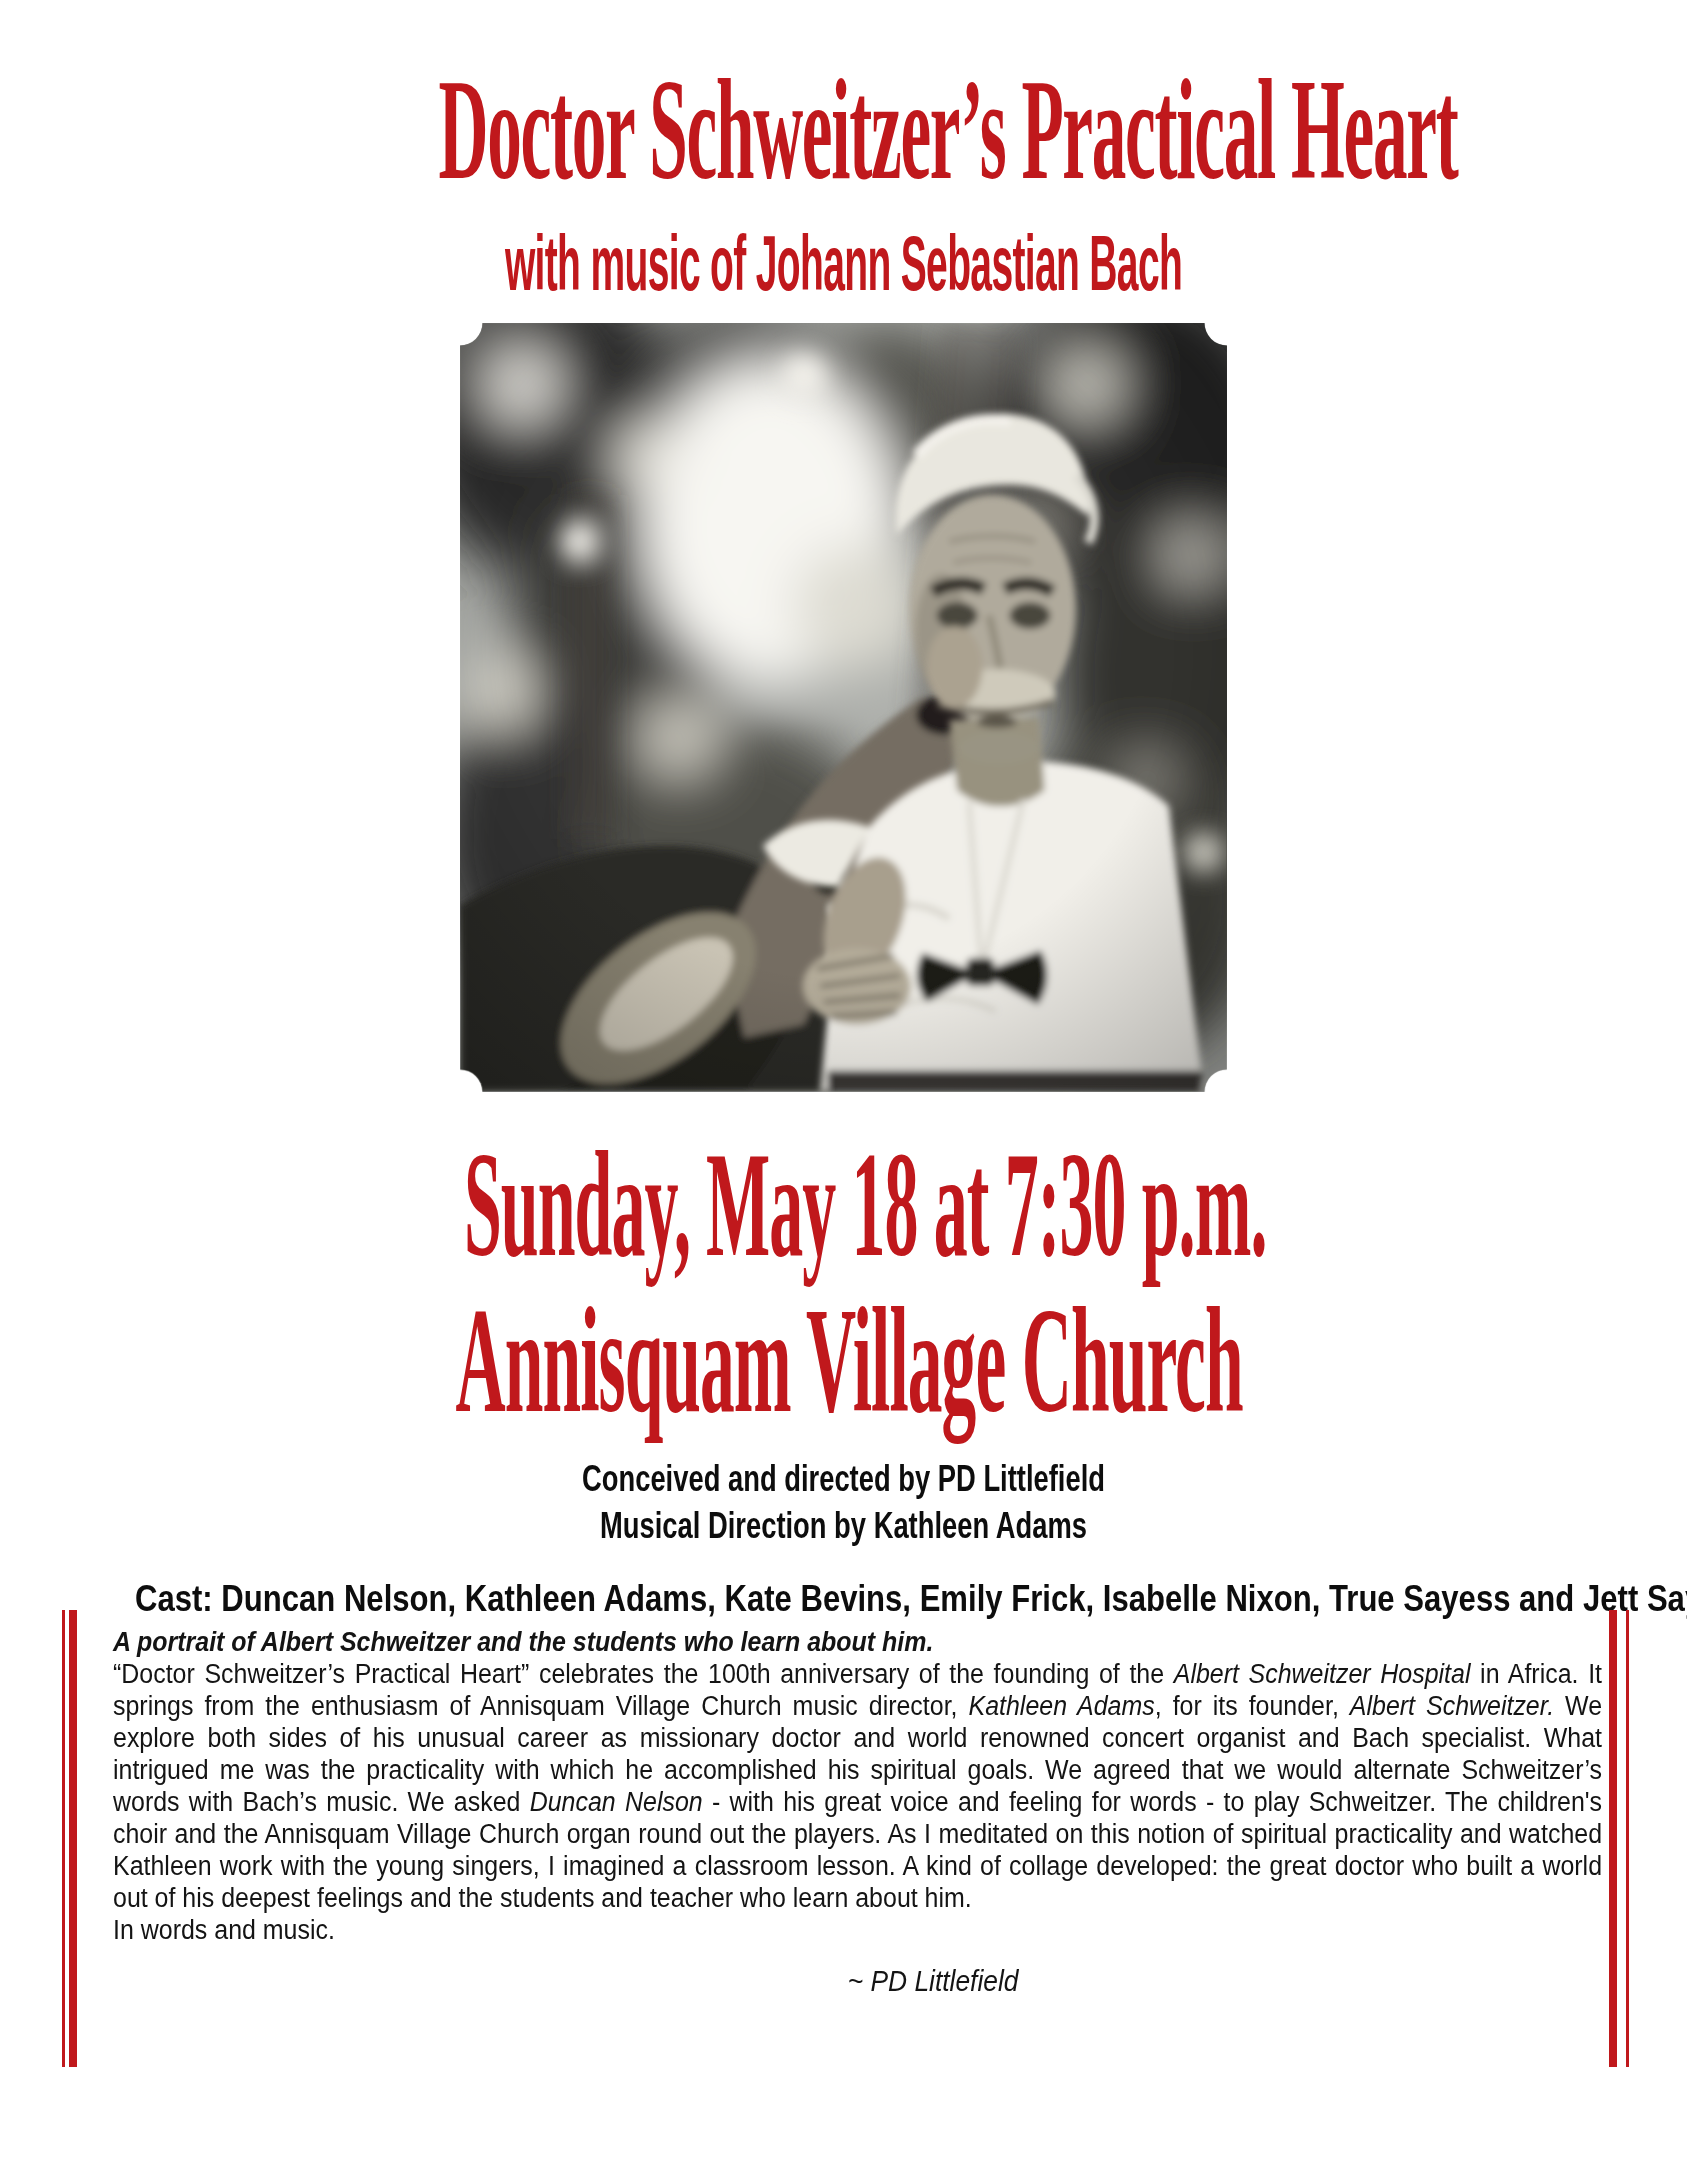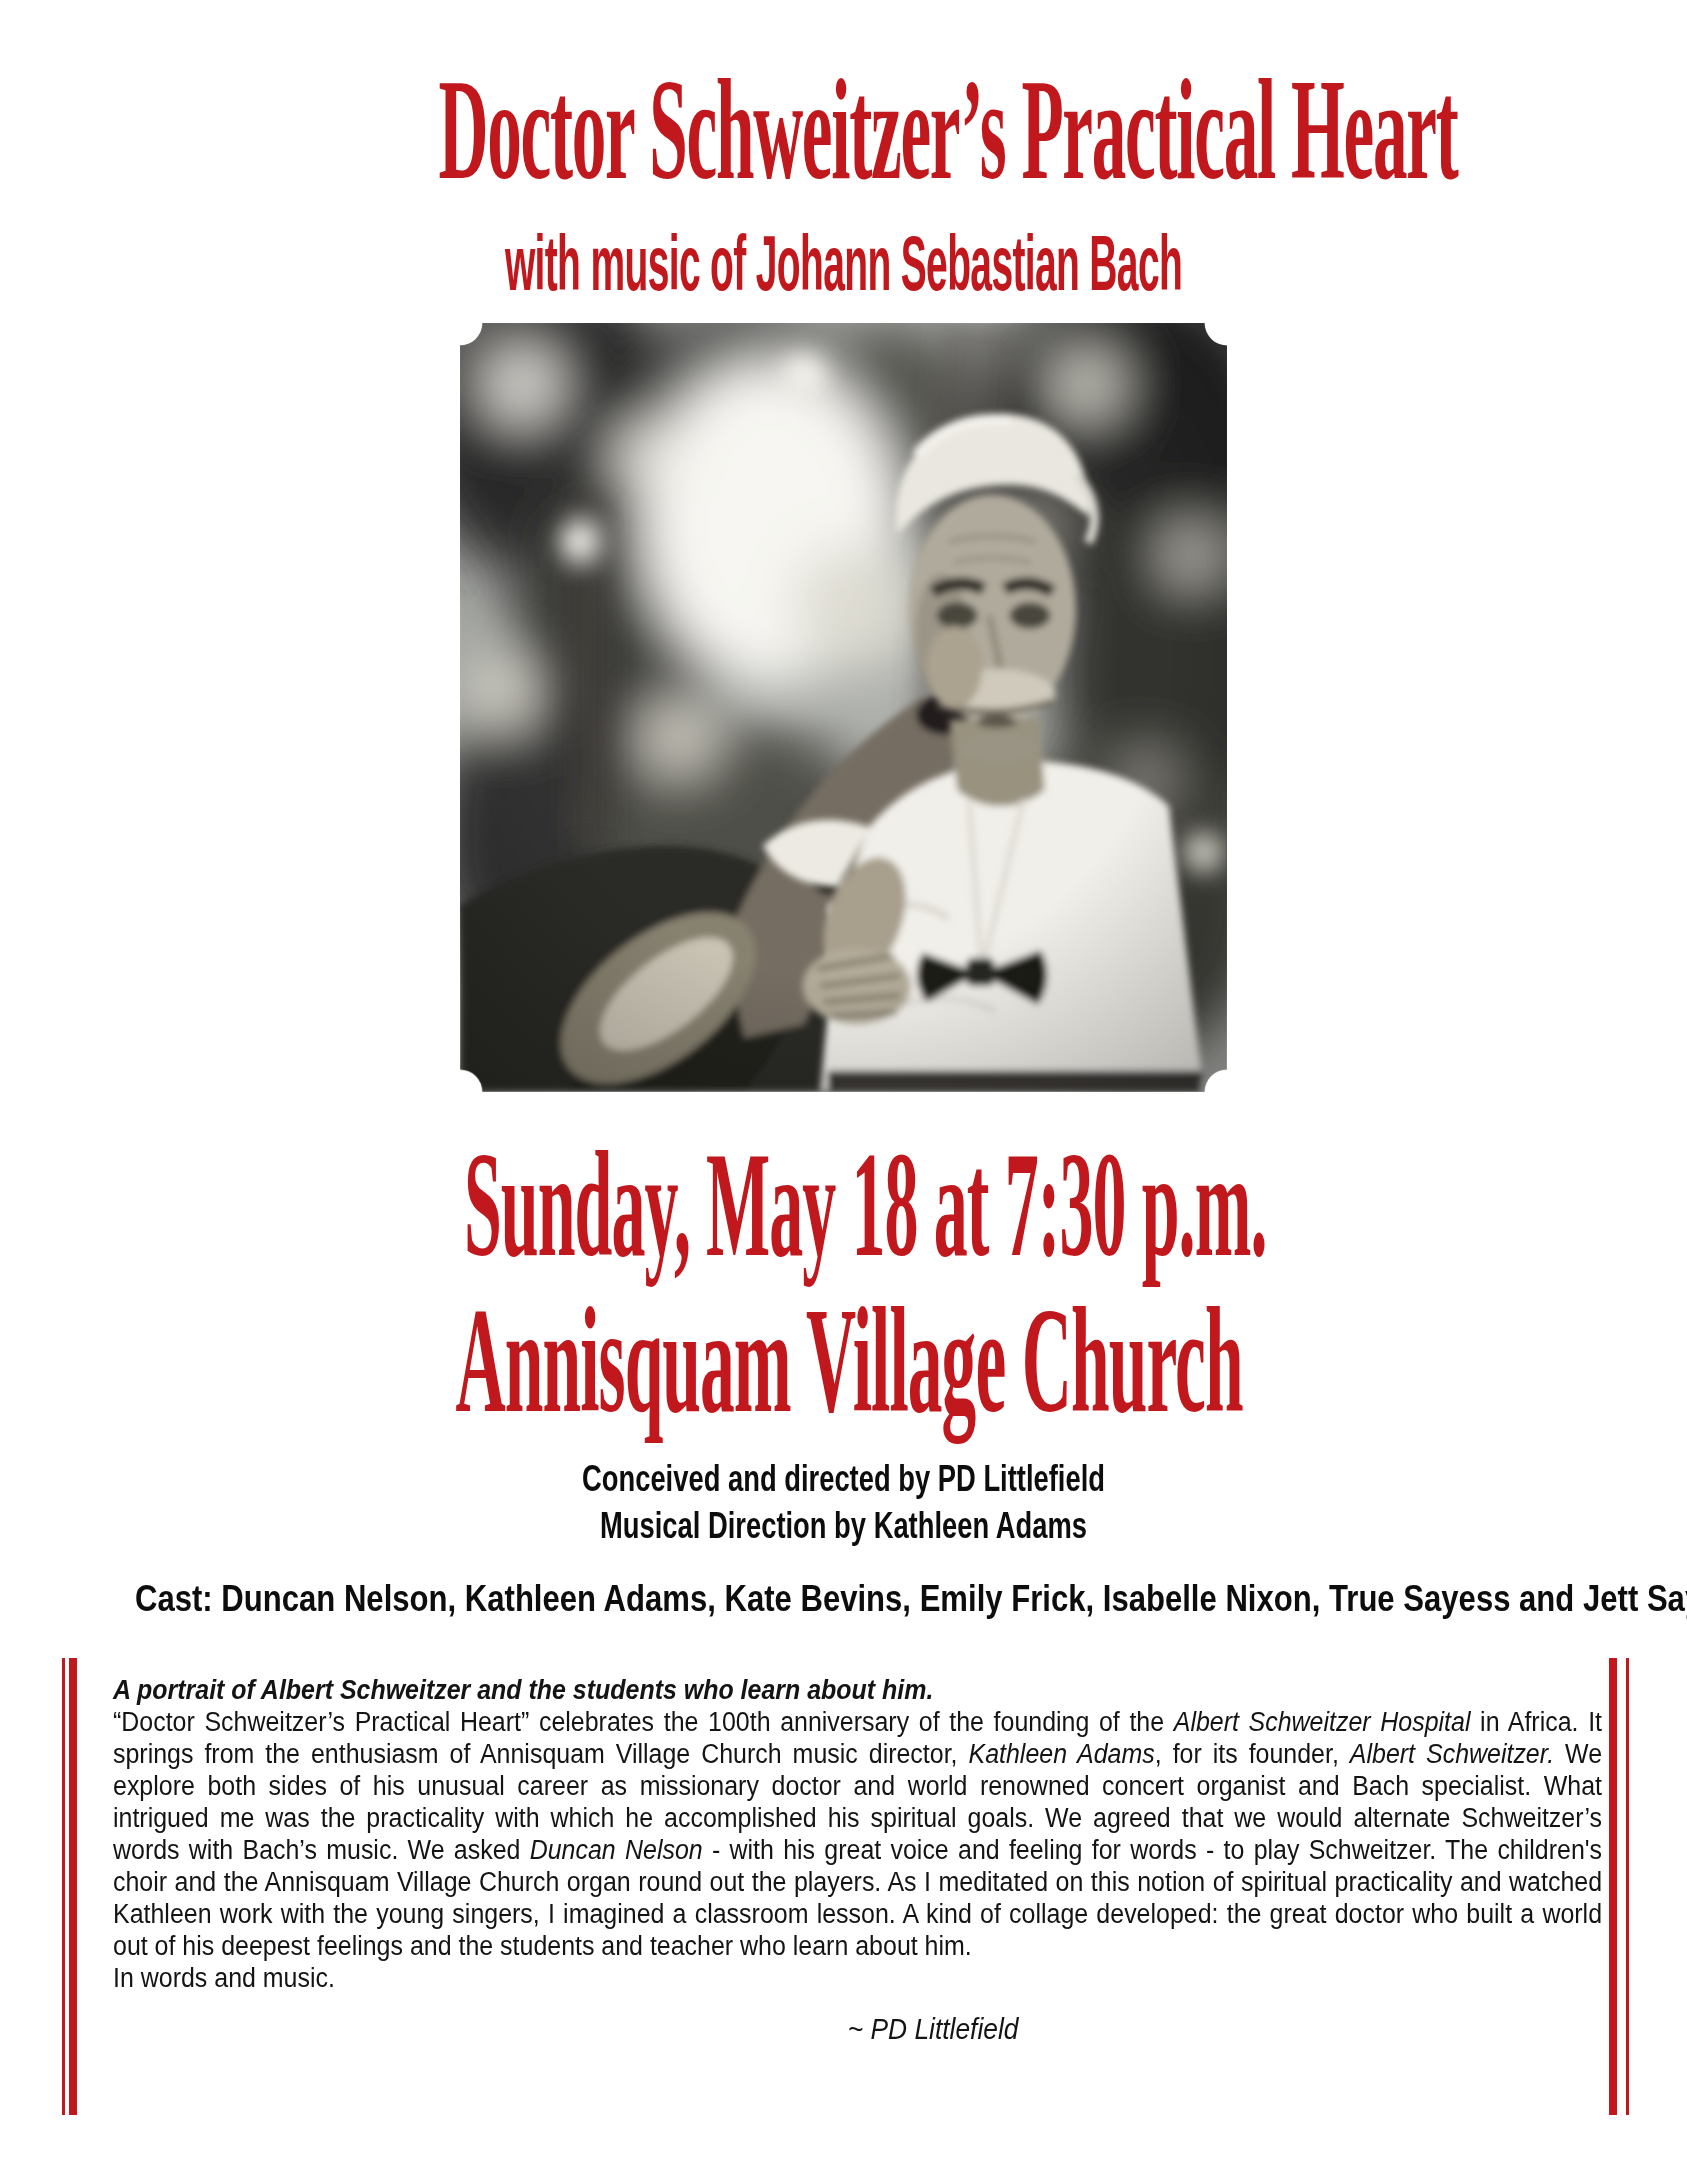--- a/index.html
+++ b/index.html
@@ -48,21 +48,21 @@
   .cast{
     position:absolute;left:0;right:0;top:1580px;
     text-align:center;white-space:nowrap;
     font-weight:bold;color:#0d0d0d;
     font-size:37px;line-height:1;
     transform:scaleX(0.84);transform-origin:50% 50%;
   }
 
   
   .about{
-    position:absolute;left:62px;top:1658px;width:1567px;height:457px;
+    position:absolute;left:62px;top:1610px;width:1567px;height:457px;
   }
   .rule{position:absolute;top:0;bottom:0;background:#c0181c;}
   .rule.l-thin{left:0;width:3.3px;}
   .rule.l-thick{left:7.3px;width:8px;}
   .rule.r-thick{right:12px;width:8px;}
   .rule.r-thin{right:0;width:3.3px;}
   .about-text{
     position:absolute;left:51px;top:14.6px;
     width:1694px;
     transform:scaleX(0.879);transform-origin:0 0;

